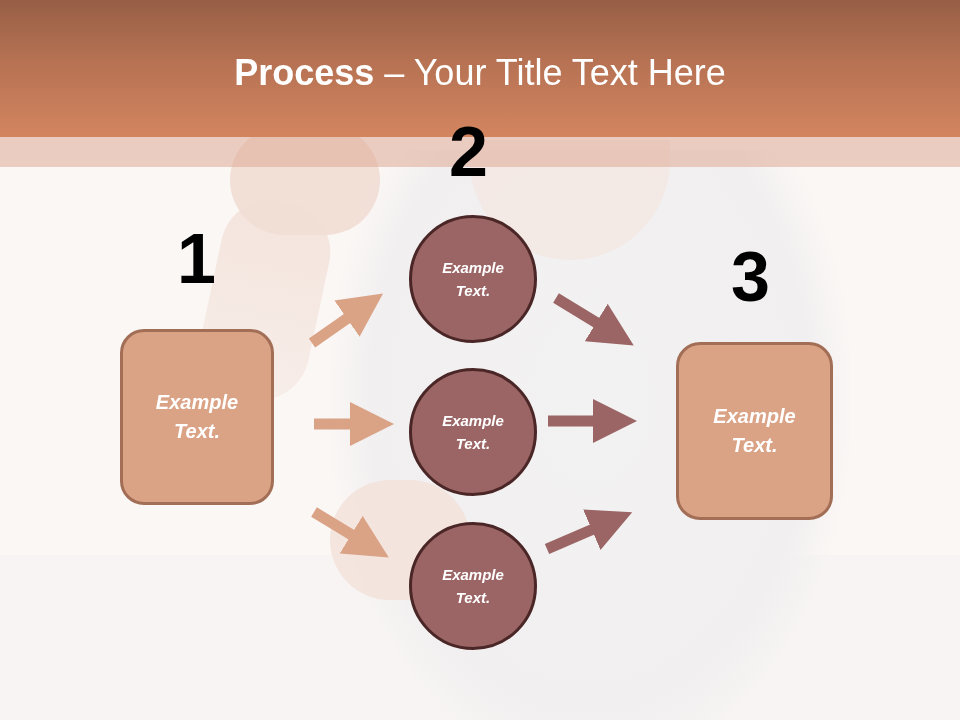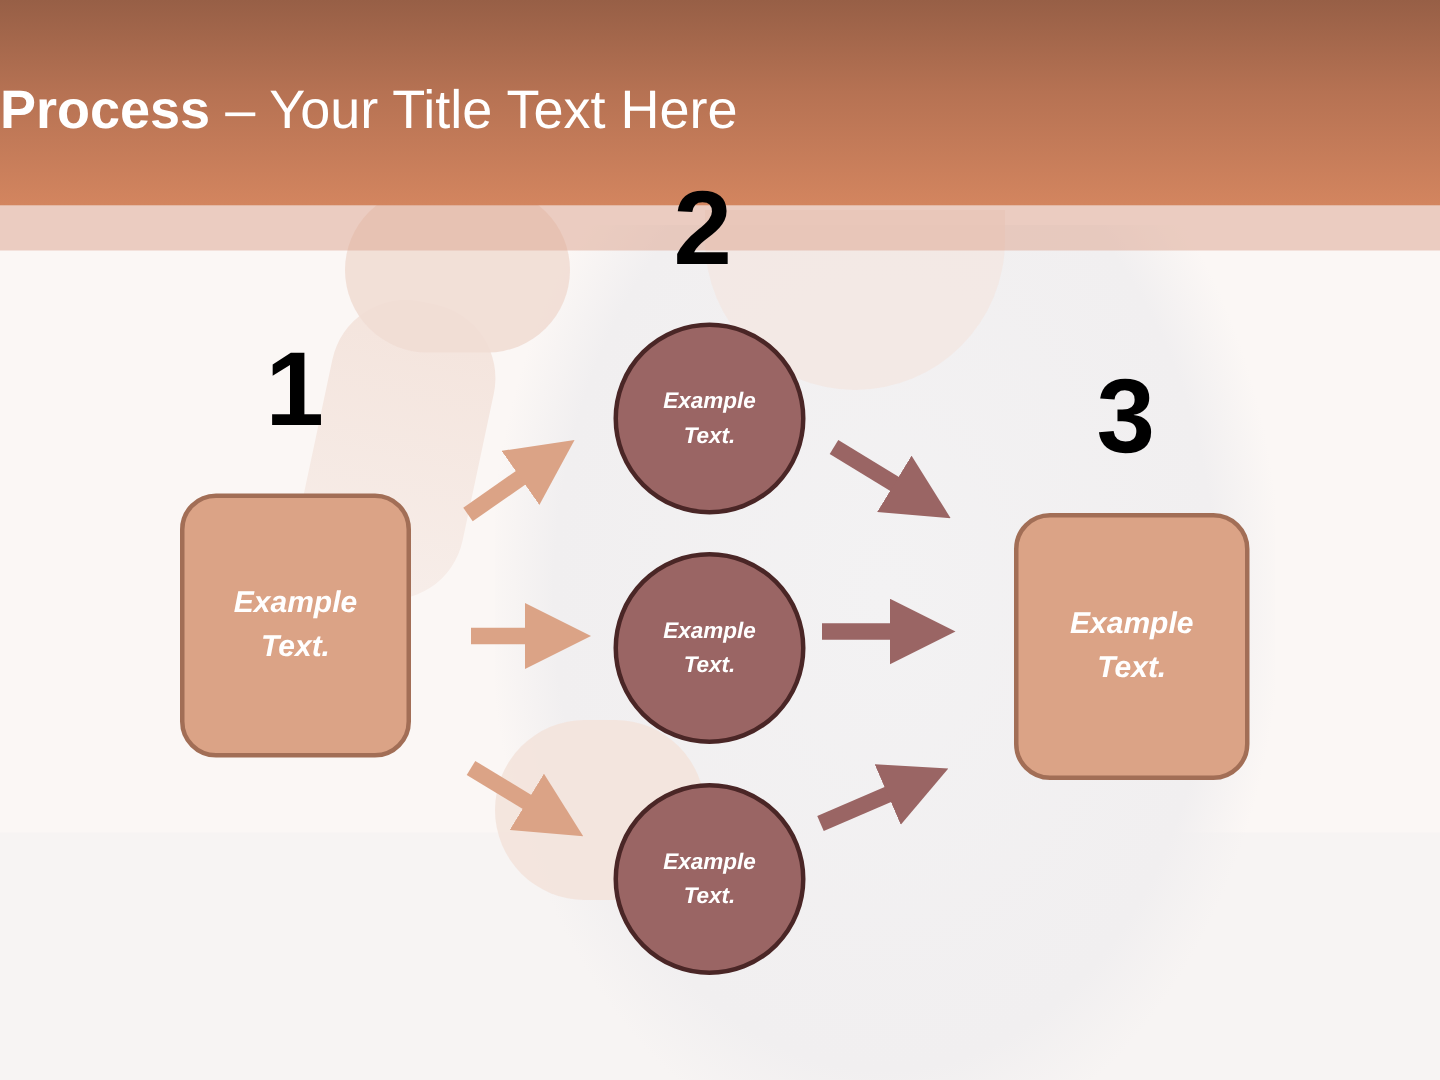--- a/index.html
+++ b/index.html
@@ -13,21 +13,21 @@
             background:linear-gradient(180deg,#f2dfd6,#f6ebe6); transform:rotate(12deg); opacity:.8; }
   .bg-hand { position:absolute; left:230px; top:125px; width:150px; height:110px; border-radius:60px;
              background:#f1ddd4; opacity:.9; }
   .bg-hand2 { position:absolute; left:330px; top:480px; width:140px; height:120px; border-radius:60px;
               background:#f3e3dc; opacity:.9; }
   .bg-collar { position:absolute; left:470px; top:140px; width:200px; height:120px; border-radius:0 0 100px 100px;
                background:#f4e6e0; opacity:.7; }
   .header { position:absolute; left:0; top:0; width:960px; height:137px;
             background:linear-gradient(180deg,#975f46 0%,#b67253 45%,#d3855f 100%); }
   .header-band { position:absolute; left:0; top:137px; width:960px; height:30px; background:rgba(222,170,150,0.55); }
-  .title { position:absolute; left:0; top:52px; width:960px; text-align:left; color:#fff; font-size:36px; }
+  .title { position:absolute; left:0; top:52px; width:960px; text-align:center; color:#fff; font-size:36px; }
   .title .bold { font-weight:bold; }
   .num { position:absolute; font-weight:bold; font-size:70px; color:#000; line-height:1; }
   .box { position:absolute; width:154px; height:176px; border-radius:24px; background:#dba386;
          border:3px solid #a26e56; box-sizing:border-box; display:flex; align-items:center; justify-content:center;
          text-align:center; color:#fff; font-style:italic; font-weight:bold; font-size:20px; line-height:29px; }
   .circle { position:absolute; width:128px; height:128px; border-radius:50%; background:#9a6564;
             border:3px solid #4a2626; box-sizing:border-box; display:flex; align-items:center; justify-content:center;
             text-align:center; color:#fff; font-style:italic; font-weight:bold; font-size:15px; line-height:23px; }
   svg.arrows { position:absolute; left:0; top:0; }
 </style>

